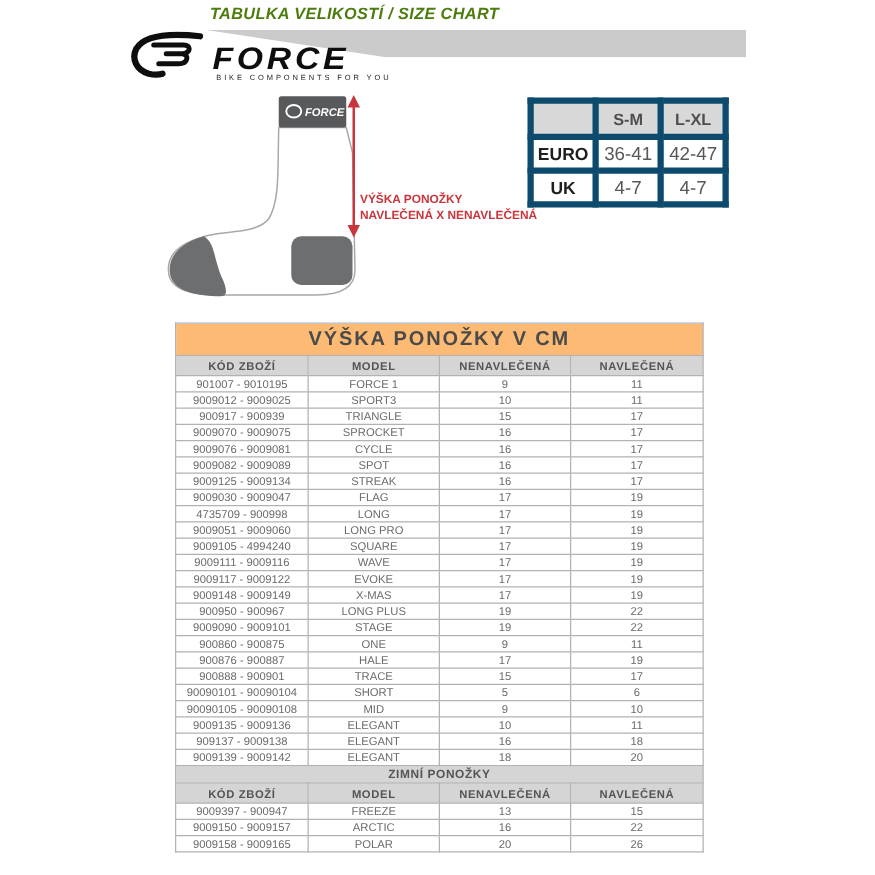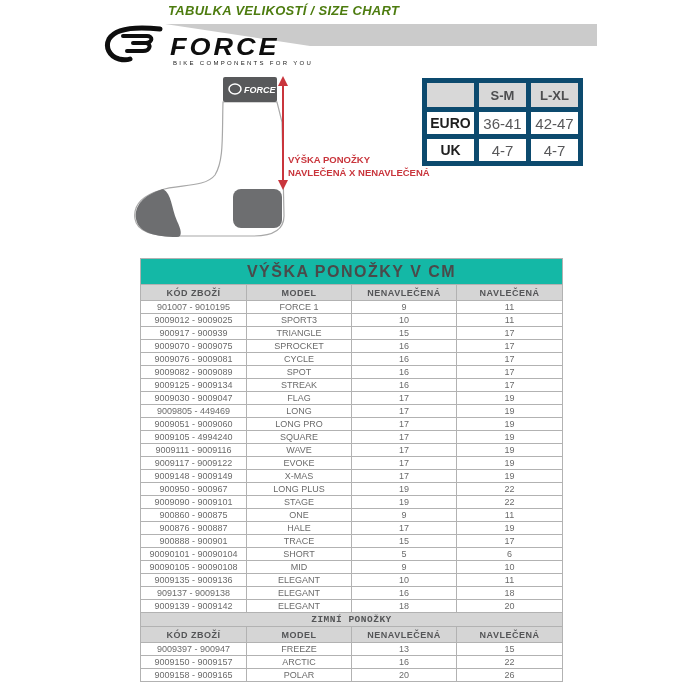--- a/index.html
+++ b/index.html
@@ -24,26 +24,26 @@
   
   .size-table{position:absolute;left:422px;top:78px;border-collapse:collapse;}
   .size-table td{border:5px solid #0c4a6e;text-align:center;padding:0;}
   .size-table .hd{background:#d8d8d8;color:#4d4e50;font-weight:bold;font-size:13px;height:24px;width:47px;}
   .size-table .lbl{font-weight:bold;font-size:14px;color:#1f1f1f;height:22px;width:47px;}
   .size-table .val{font-size:15px;color:#58585a;height:22px;width:47px;}
 
   
   .main-table{position:absolute;left:140px;top:258px;border-collapse:collapse;table-layout:fixed;width:422px;}
   .main-table td{border:1px solid #b2b2b2;text-align:center;padding:0;overflow:hidden;white-space:nowrap;}
-  .main-table .title-cell{background:#14b8a6;color:#4a4a4a;font-size:16px;font-weight:bold;
+  .main-table .title-cell{background:#fdba74;color:#4a4a4a;font-size:16px;font-weight:bold;
         letter-spacing:1.5px;height:25px;}
   .main-table .head-cell{background:#d5d5d5;color:#545557;font-size:9px;font-weight:bold;
         letter-spacing:0.5px;height:15px;}
   .main-table .section-cell{background:#d5d5d5;color:#545557;font-size:9.5px;font-weight:bold;
-        letter-spacing:0.5px;height:13px;font-family:Liberation Mono, monospace;}
+        letter-spacing:0.5px;height:13px;}
   .main-table tbody td{font-size:9px;color:#6b6b6b;height:12px;line-height:12px;background:#ffffff;}
 </style>
 </head>
 <body>
 
 <div id="canvas">
 
   <div class="band"></div>
   <div class="band-text">TABULKA VELIKOSTÍ / SIZE CHART</div>
 
@@ -174,21 +174,21 @@
           <td>16</td>
           <td>17</td>
         </tr>
         <tr>
           <td>9009030 - 9009047</td>
           <td>FLAG</td>
           <td>17</td>
           <td>19</td>
         </tr>
         <tr>
-          <td>9009805 - 449469</td>
+          <td>4735709 - 900998</td>
           <td>LONG</td>
           <td>17</td>
           <td>19</td>
         </tr>
         <tr>
           <td>9009051 - 9009060</td>
           <td>LONG PRO</td>
           <td>17</td>
           <td>19</td>
         </tr>

